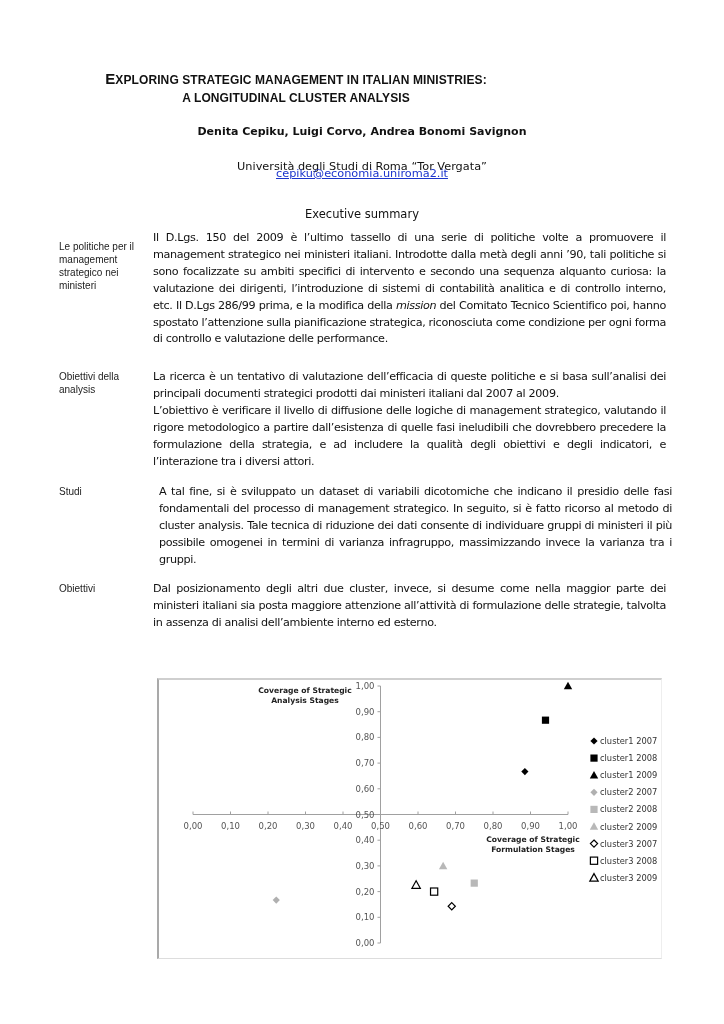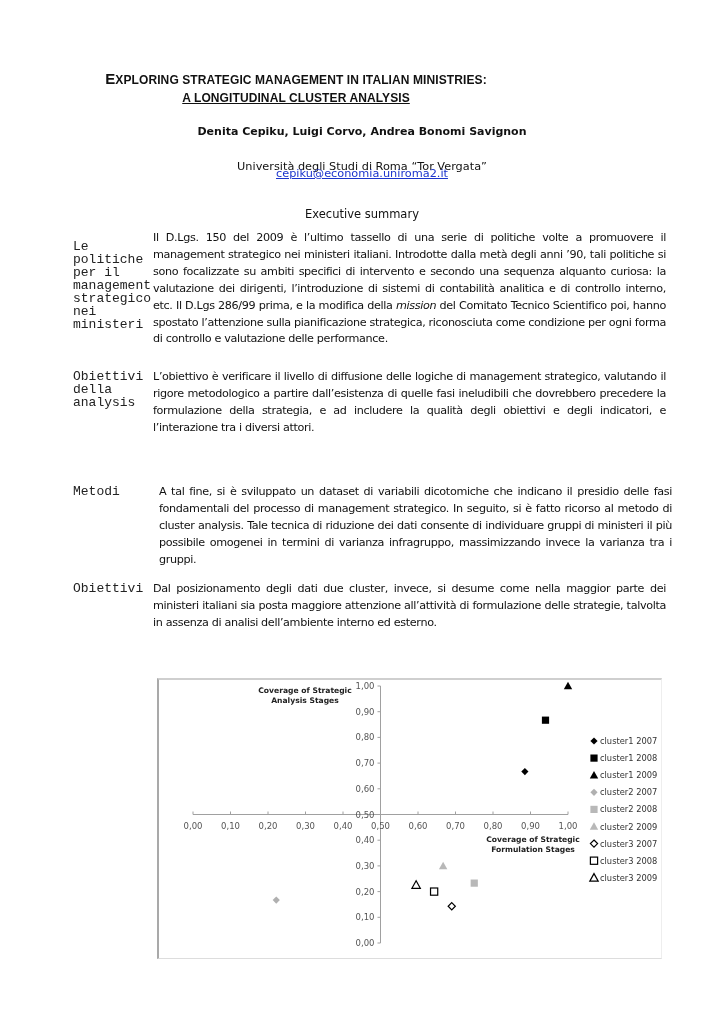--- a/index.html
+++ b/index.html
@@ -2,30 +2,30 @@
 <html><head>
 <meta charset="utf-8">
 <style>
   html, body { margin: 0; padding: 0; background: #fff; }
   body { width: 724px; height: 1024px; position: relative; overflow: hidden;
          font-family: "Liberation Sans", sans-serif; color: #111; }
   .title { position: absolute; left: 0; width: 592px; text-align: center;
            font-family: "Liberation Sans", sans-serif; font-weight: bold; font-size: 12px; letter-spacing: 0.1px; }
   .title .cap { font-size: 15px; }
   #t1 { top: 70px; }
-  #t2 { top: 91px; text-decoration: underline; }
+  #t2 { top: 91px; }
   .center-line { position: absolute; left: 0; width: 724px; text-align: center;
                  font-family: "DejaVu Sans", sans-serif; font-size: 11.3px; }
   #authors { top: 125px; font-weight: bold; font-size: 11px; }
   #affil { top: 160px; }
   #email { top: 159px; margin-top: 8px; }
   #email a { color: #1a33cc; text-decoration: underline; }
   #exec { top: 207px; font-size: 11.5px; text-align: center; }
-  .side { position: absolute; left: 73px; width: 85px; font-family: Liberation Mono, monospace;
-          font-size: 13px; line-height: 13px; color: #222; }
+  .side { position: absolute; left: 59px; width: 85px; font-family: Liberation Sans, sans-serif;
+          font-size: 10px; line-height: 13px; color: #222; }
   .para { position: absolute; left: 153px; width: 513px; font-family: "DejaVu Sans", sans-serif;
           font-size: 11.2px; line-height: 16.9px; text-align: justify; color: #111; letter-spacing: -0.35px; }
   .para p { margin: 0; }
   #side1 { top: 240px; } #para1 { top: 230px; }
   #side2 { top: 370px; } #para2 { top: 369px; }
   #side3 { top: 485px; } #para3 { top: 484px; margin-left: 6px; }
   #side4 { top: 582px; } #para4 { top: 581px; }
   #chart { position: absolute; left: 157px; top: 678px; width: 505px; height: 281px;
            border-top: 2px solid #cfcfcf; border-left: 2px solid #a9a9a9;
            border-right: 1px solid #eee; border-bottom: 1px solid #ddd; box-sizing: border-box; }
@@ -44,31 +44,32 @@
 
 <div class="center-line" id="exec">Executive summary</div>
 
 <div class="side" id="side1">Le politiche per il management strategico nei ministeri</div>
 <div class="para" id="para1">
     <p><span>Il D.Lgs. 150 del 2009 è l’ultimo tassello di una serie di politiche volte a promuovere il management strategico nei ministeri italiani. Introdotte dalla metà degli anni ’90, tali politiche si sono focalizzate su ambiti specifici di intervento e secondo una sequenza alquanto curiosa: la valutazione dei dirigenti, l’introduzione di sistemi di contabilità analitica e di controllo interno, etc. Il D.Lgs 286/99 prima, e la modifica della </span><em>mission</em><span> del Comitato Tecnico Scientifico poi, hanno spostato l’attenzione sulla pianificazione strategica, riconosciuta come condizione per ogni forma di controllo e valutazione delle performance.</span></p>
   </div>
 
 <div class="side" id="side2">Obiettivi della analysis</div>
 <div class="para" id="para2">
+  <p>La ricerca è un tentativo di valutazione dell’efficacia di queste politiche e si basa sull’analisi dei principali documenti strategici prodotti dai ministeri italiani dal 2007 al 2009.</p>
   <p>L’obiettivo è verificare il livello di diffusione delle logiche di management strategico, valutando il rigore metodologico a partire dall’esistenza di quelle fasi ineludibili che dovrebbero precedere la formulazione della strategia, e ad includere la qualità degli obiettivi e degli indicatori, e l’interazione tra i diversi attori.</p>
 </div>
 
-<div class="side" id="side3">Metodi</div>
+<div class="side" id="side3">Studi</div>
 <div class="para" id="para3">
   <p>A tal fine, si è sviluppato un dataset di variabili dicotomiche che indicano il presidio delle fasi fondamentali del processo di management strategico. In seguito, si è fatto ricorso al metodo di cluster analysis. Tale tecnica di riduzione dei dati consente di individuare gruppi di ministeri il più possibile omogenei in termini di varianza infragruppo, massimizzando invece la varianza tra i gruppi.</p>
 </div>
 
 <div class="side" id="side4">Obiettivi</div>
 <div class="para" id="para4">
-  <p>Dal posizionamento degli dati due cluster, invece, si desume come nella maggior parte dei ministeri italiani sia posta maggiore attenzione all’attività di formulazione delle strategie, talvolta in assenza di analisi dell’ambiente interno ed esterno.</p>
+  <p>Dal posizionamento degli altri due cluster, invece, si desume come nella maggior parte dei ministeri italiani sia posta maggiore attenzione all’attività di formulazione delle strategie, talvolta in assenza di analisi dell’ambiente interno ed esterno.</p>
 </div>
 
 <div id="chart">
   <svg id="chart-svg" width="503" height="279">
       <line x1="34" y1="134.5" x2="409" y2="134.5" stroke="#a0a0a0" stroke-width="1"></line>
       <line x1="221.5" y1="6" x2="221.5" y2="263" stroke="#a0a0a0" stroke-width="1"></line>
       <line x1="34" y1="131.5" x2="34" y2="134.5" stroke="#a0a0a0"></line>
       <text x="34" y="148.5" font-size="8.5" fill="#555" text-anchor="middle">0,00</text>
       <line x1="71.5" y1="131.5" x2="71.5" y2="134.5" stroke="#a0a0a0"></line>
       <text x="71.5" y="148.5" font-size="8.5" fill="#555" text-anchor="middle">0,10</text>

